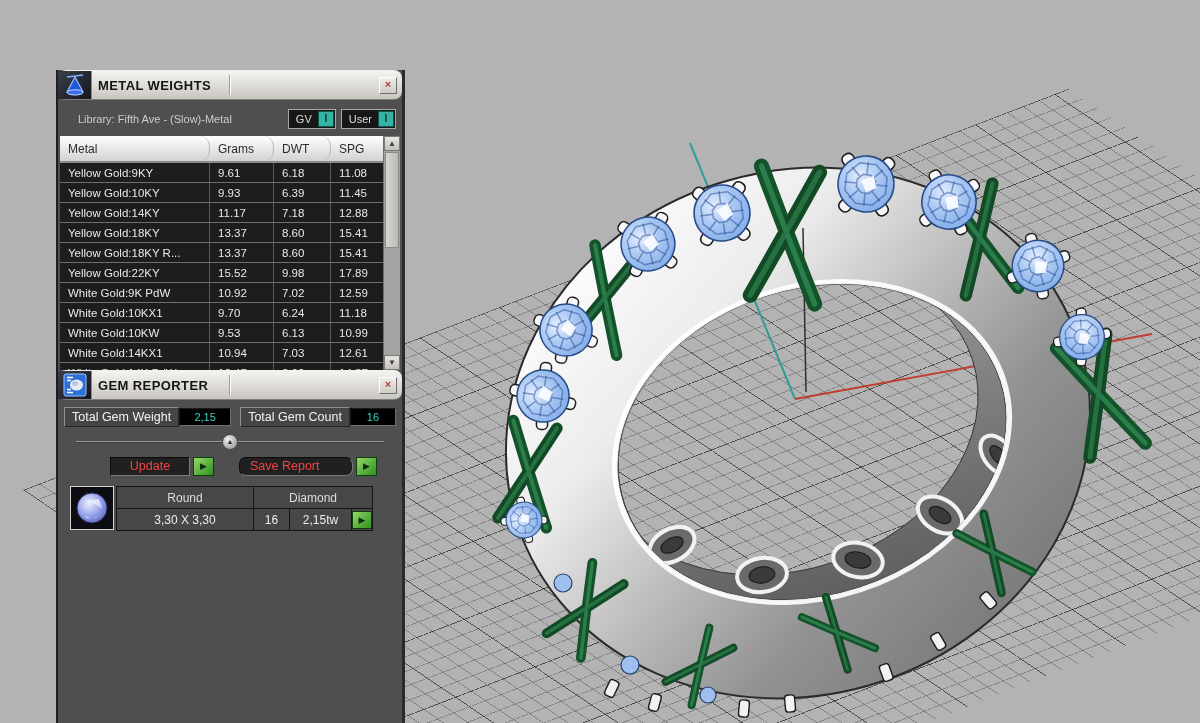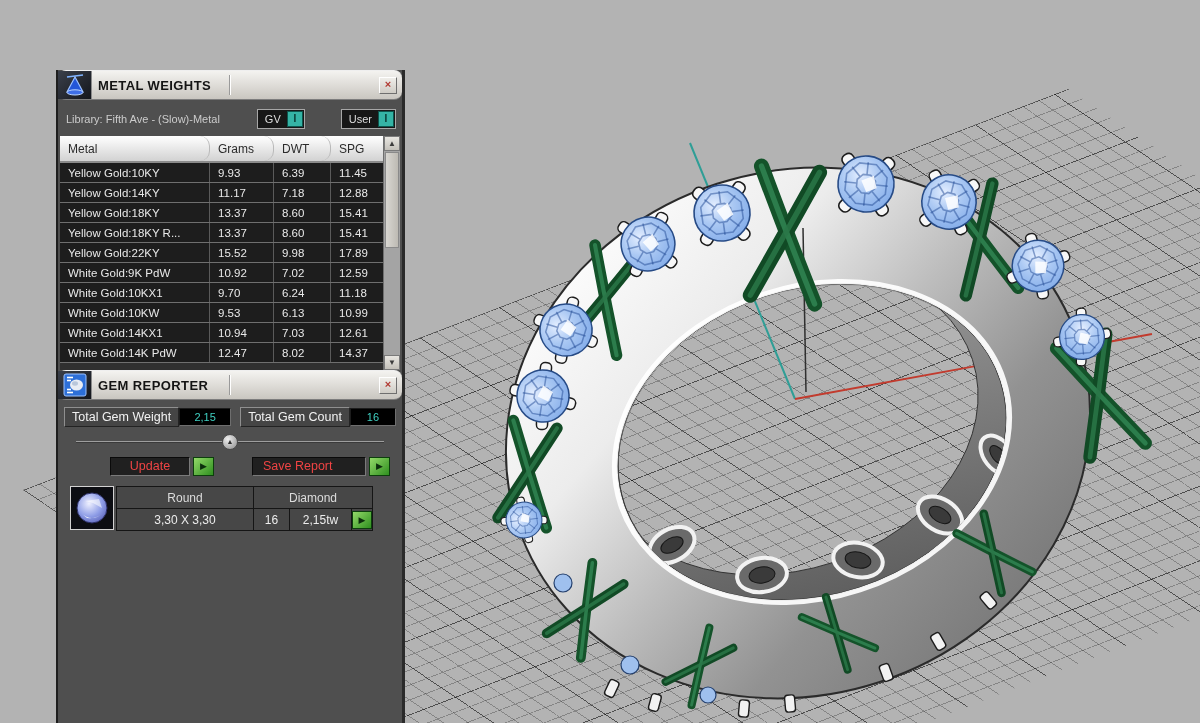--- a/index.html
+++ b/index.html
@@ -50,21 +50,21 @@
   .tb-groove{position:absolute;left:171px;top:4px;bottom:4px;width:0;
     border-left:1px solid #9a9a9a;border-right:1px solid #ffffff;}
   .closebtn{
     position:absolute;right:5px;top:6px;width:16px;height:15px;
     background:linear-gradient(#efeeea,#cfccc5);
     border:1px solid;border-color:#ffffff #6f6f6f #6f6f6f #ffffff;
     color:#b13a32;font-weight:bold;font-size:11px;line-height:13px;text-align:center;
     cursor:default;
   }
   
-  .libraryrow{display:flex;align-items:center;padding:9px 6px 6px 8px;color:#cccccc;gap:31px;}
+  .libraryrow{display:flex;align-items:center;padding:9px 6px 6px 20px;color:#cccccc;}
   .libraryrow .lib-label{flex:1 1 auto;font-size:11px;}
   .toggle{
     display:inline-flex;align-items:center;margin-left:5px;
     border:1px solid #a7a7a7;background:#171717;padding:1px;
   }
   .toggle .tlabel{padding:0 6px;font-size:11px;color:#dedede;}
   .toggle .tind{
     width:14px;height:14px;background:var(--toggle-teal,#35b3a5);
     color:#07332e;font-size:10px;font-weight:bold;text-align:center;line-height:14px;
     border:1px solid #0d564e;
@@ -99,21 +99,21 @@
   .collapse-btn{position:absolute;left:50%;top:1px;margin-left:-8px;width:16px;height:16px;border-radius:50%;
     background:radial-gradient(circle at 35% 30%,#efefef,#8a8a8a);border:1px solid #4a4a4a;box-sizing:border-box;
     color:#2e2e2e;font-size:7px;text-align:center;line-height:14px;}
   .btnrow{display:flex;align-items:center;margin:6px 0 0 52px;}
   .btn-sunken{background:#202020;border:1px solid;border-color:#0a0a0a #7a7a7a #7a7a7a #0a0a0a;
     color:#ef4444;font-size:12.5px;padding:1px 10px 2px 10px;white-space:nowrap;}
   .btn-go{width:21px;height:19px;margin-left:3px;box-sizing:border-box;
     background:linear-gradient(135deg,#93d969,#2f8f1f);border:1px solid #0c3f0c;
     color:#0c2d0c;font-size:9px;text-align:center;line-height:17px;}
   .u-btn{width:58px;text-align:center;}
-  .s-btn{width:92px;margin-left:38px;}
+  .s-btn{width:92px;margin-left:25px;border-radius:7px;}
   .gemrow{display:flex;margin:10px 0 0 12px;align-items:flex-start;}
   .gem-thumb{width:44px;height:44px;flex:0 0 44px;background:#0c0d12;border:1px solid #d2d2d2;
     box-sizing:border-box;display:flex;align-items:center;justify-content:center;}
   .gem-grid{display:grid;grid-template-columns:137px 36px 62px 21px;margin-left:2px;
     border-top:1px solid #151515;border-left:1px solid #151515;}
   .gcell{background:#474747;border-right:1px solid #151515;border-bottom:1px solid #151515;
     height:21px;display:flex;align-items:center;justify-content:center;font-size:12px;color:#ececec;}
   .ghead{color:#dcdcdc;}
   .g-span3{grid-column:2 / span 3;}
   .gcell.gobtn{padding:0;background:#474747;}
@@ -297,20 +297,26 @@
 
     <div id="mw-table">
       <div class="mw-head">
           <div class="hcell c0">Metal</div>
           <div class="hcell c1">Grams</div>
           <div class="hcell c2">DWT</div>
           <div class="hcell c3">SPG</div>
         </div>
       <div id="mw-rows">
           <div class="mw-row">
+            <div class="cell c0">Yellow Gold:9KY</div>
+            <div class="cell c1">9.61</div>
+            <div class="cell c2">6.18</div>
+            <div class="cell c3">11.08</div>
+          </div>
+          <div class="mw-row">
             <div class="cell c0">Yellow Gold:10KY</div>
             <div class="cell c1">9.93</div>
             <div class="cell c2">6.39</div>
             <div class="cell c3">11.45</div>
           </div>
           <div class="mw-row">
             <div class="cell c0">Yellow Gold:14KY</div>
             <div class="cell c1">11.17</div>
             <div class="cell c2">7.18</div>
             <div class="cell c3">12.88</div>

